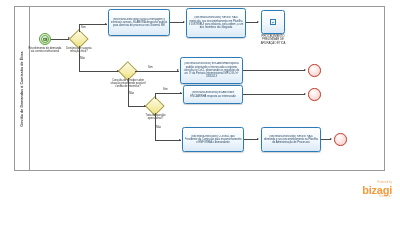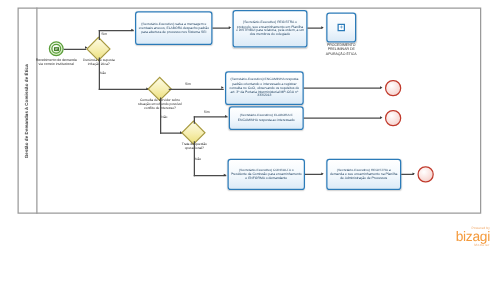--- a/index.html
+++ b/index.html
@@ -198,21 +198,21 @@
   }
   .wm-top {
     font-size: 2.6px;
     color: #f0a868;
     letter-spacing: 0.04em;
     line-height: 1;
   }
   .wm-main {
     font-size: 11px;
     color: #f49a3c;
-    font-weight: normal;
+    font-weight: bold;
     line-height: 1;
     letter-spacing: -0.02em;
   }
   .wm-sub {
     font-size: 2.6px;
     color: #f0a868;
     letter-spacing: 0.18em;
     line-height: 1;
   }
 </style>

